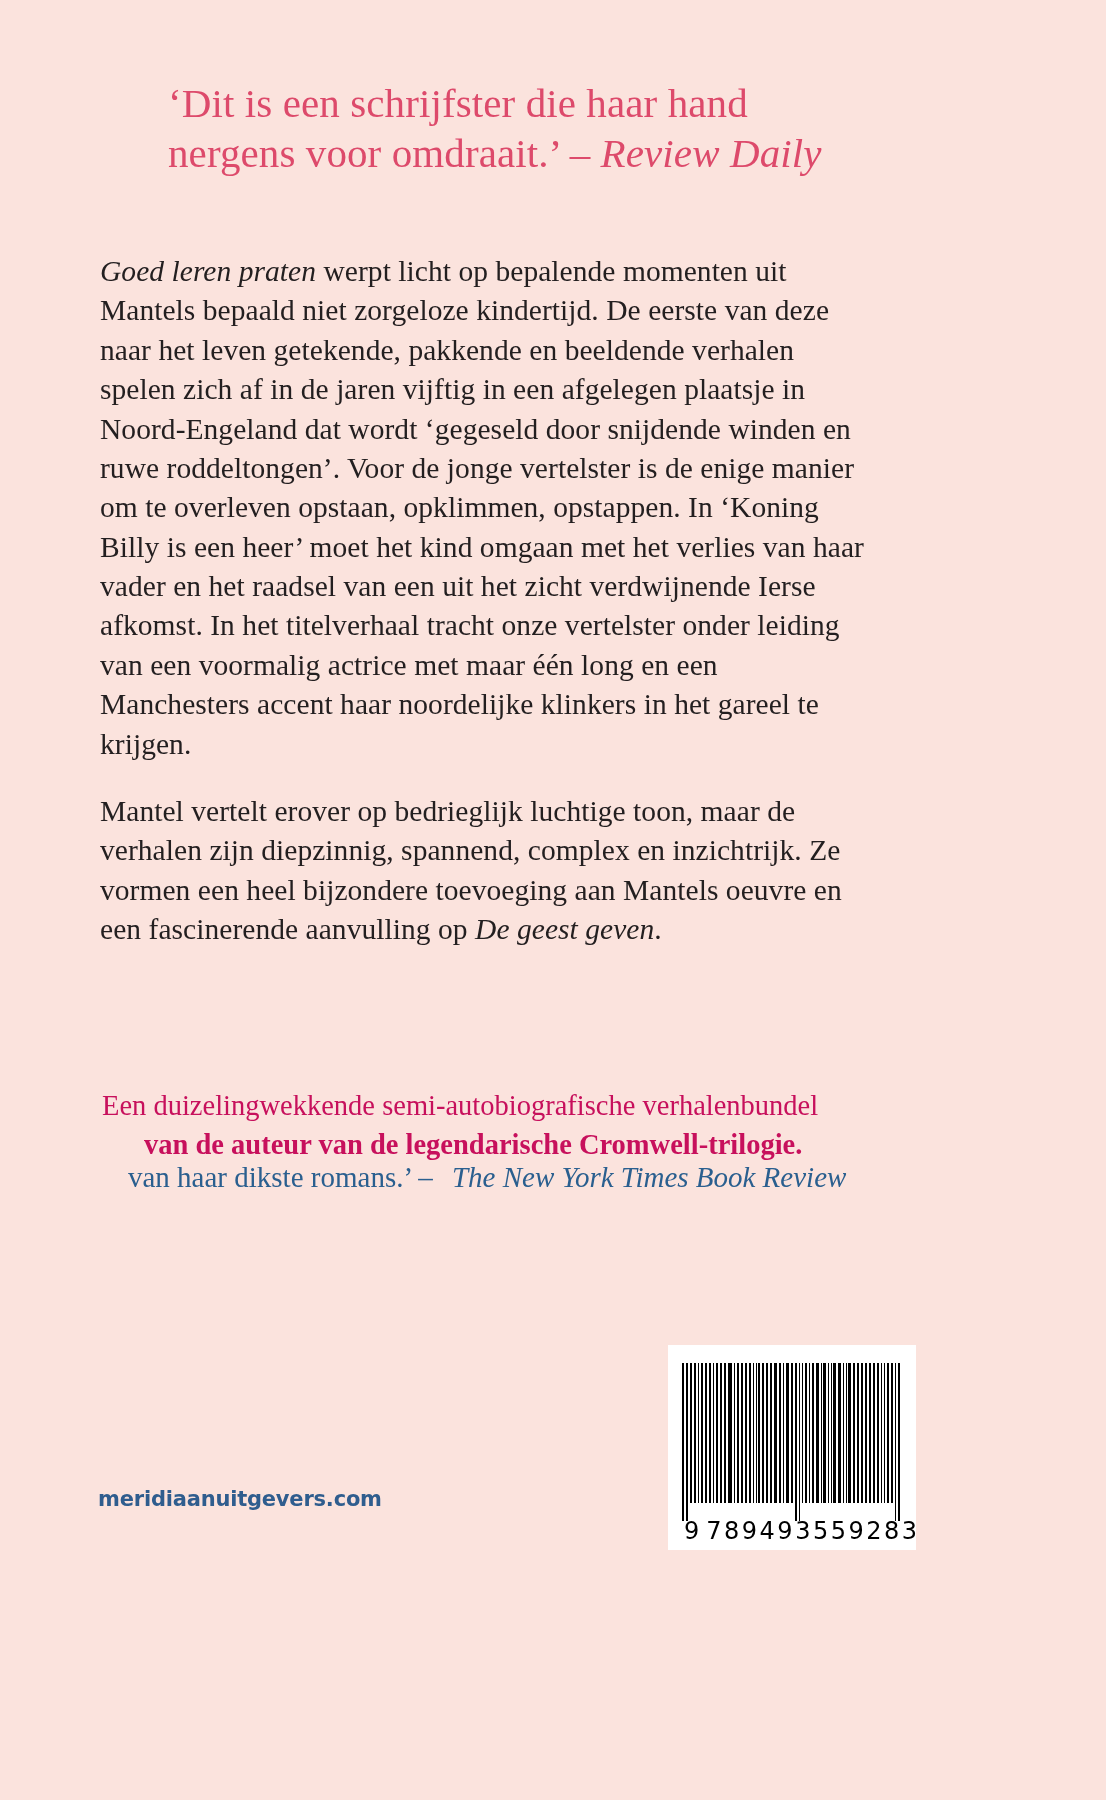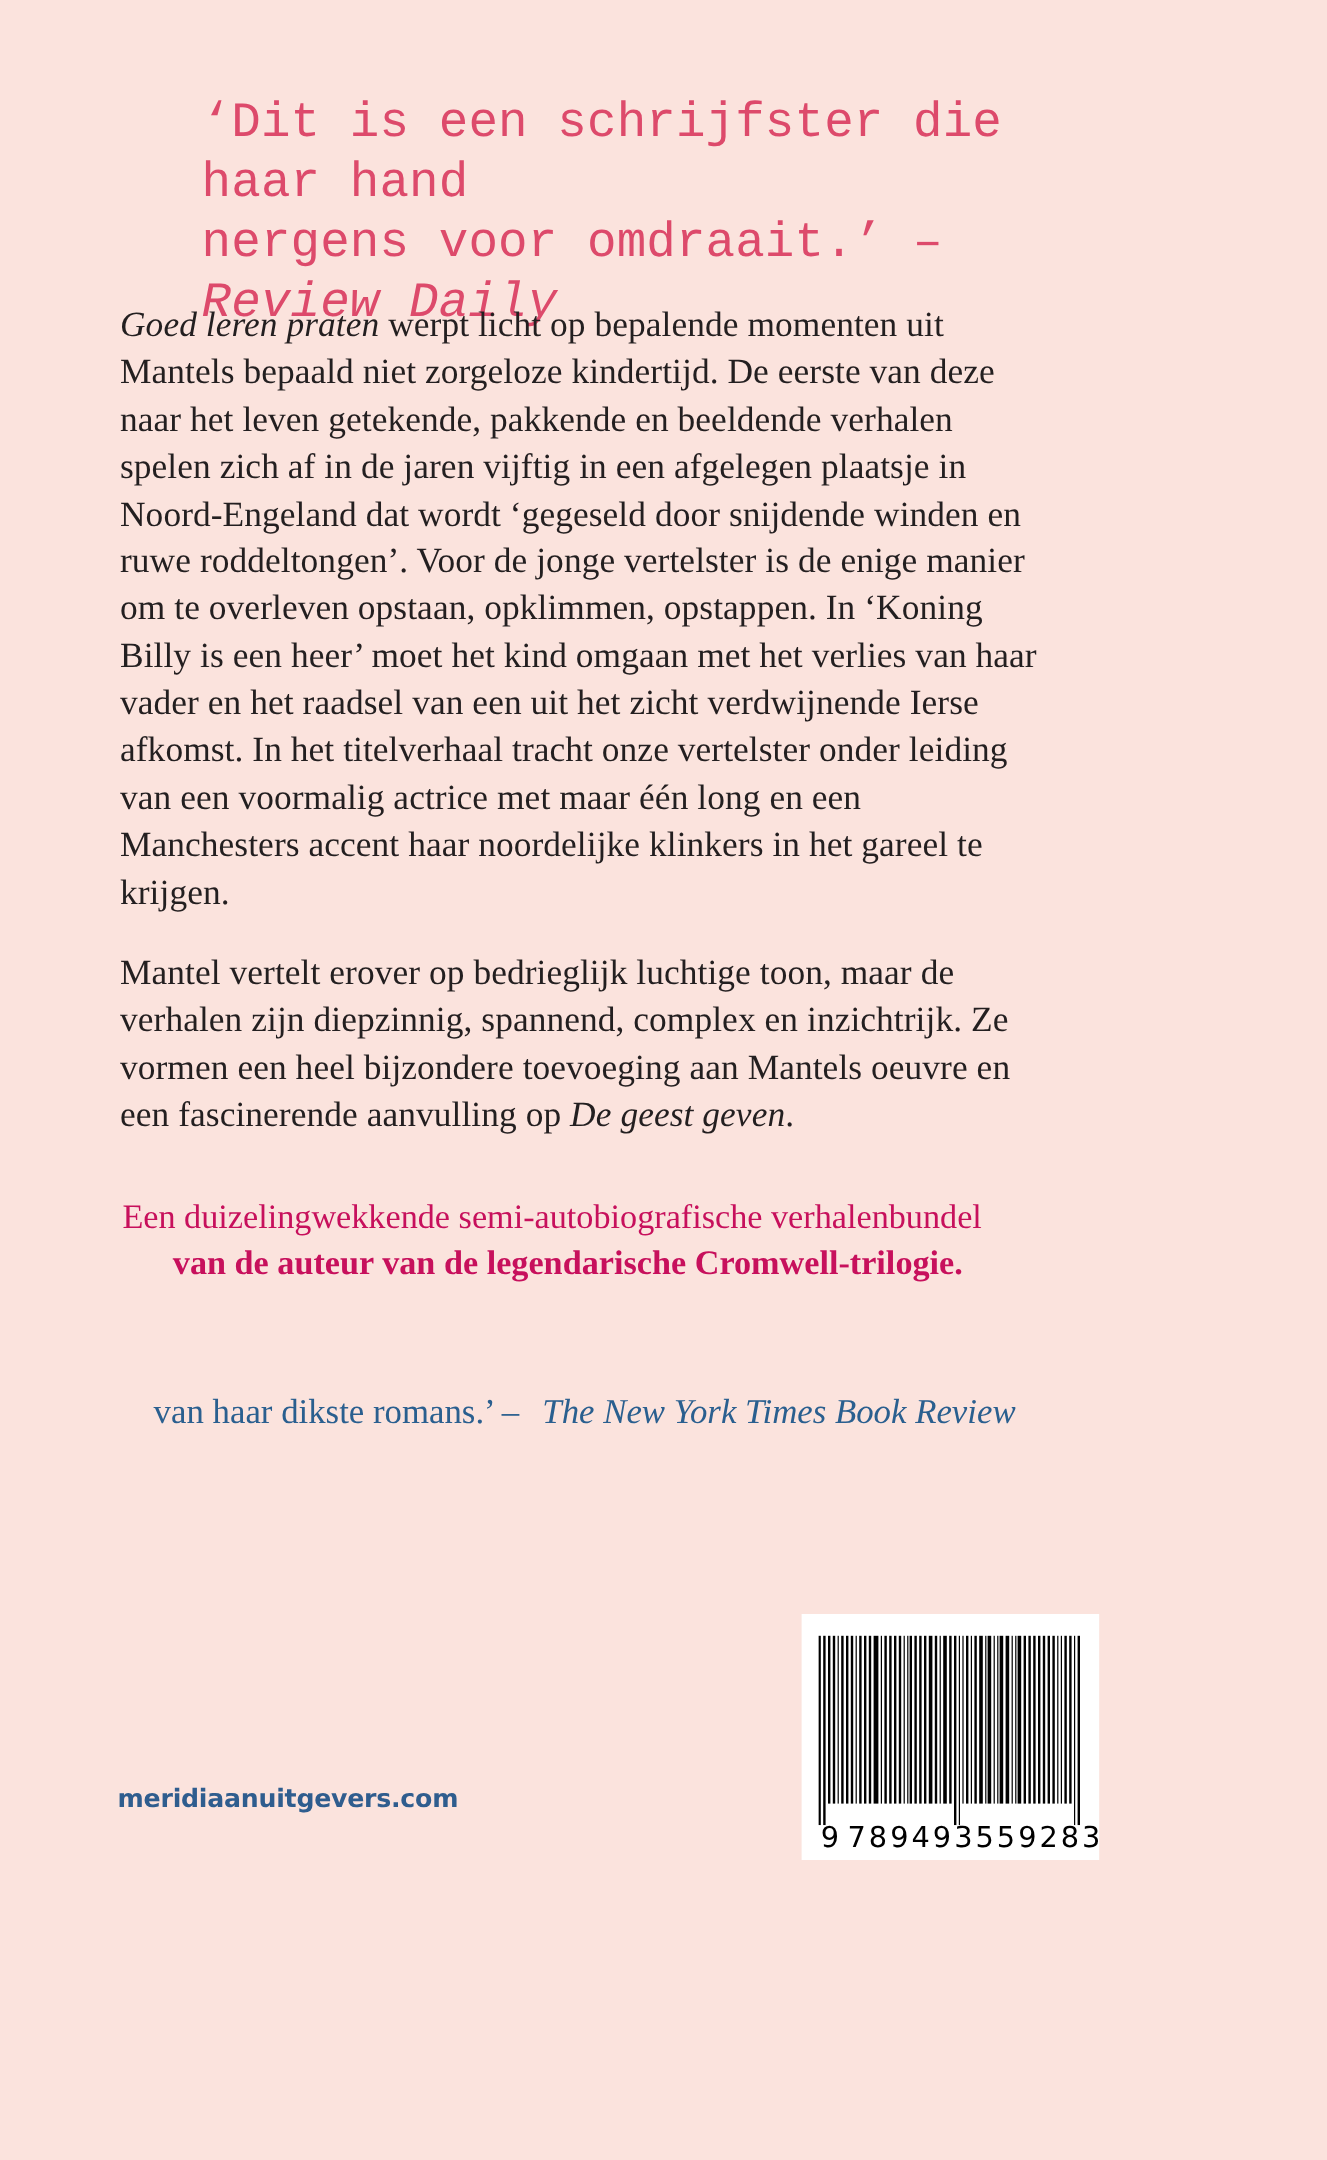--- a/index.html
+++ b/index.html
@@ -21,21 +21,21 @@
     padding: 0;
   }
 
   
   .headline {
     position: absolute;
     left: 168px;
     top: 78px;
     width: 790px;
     color: #dd4a6b;
-    font-family: Liberation Mono, monospace;
+    font-family: Liberation Serif, serif;
     font-size: 41px;
     line-height: 1.22;
     letter-spacing: 0.1px;
   }
   .headline .src {
     font-style: italic;
   }
 
   
   .body-block {
@@ -54,21 +54,21 @@
   .body-block p:last-child {
     margin-bottom: 0;
   }
   .body-block i, .body-block em {
   }
 
   
   .tagline {
     position: absolute;
     left: 102px;
-    top: 996px;
+    top: 1087px;
     width: 800px;
     color: #c7105c;
     font-size: 28.5px;
     line-height: 1.36;
   }
   .tagline .l2 {
     display: block;
     padding-left: 42px;
     font-weight: bold;
   }

